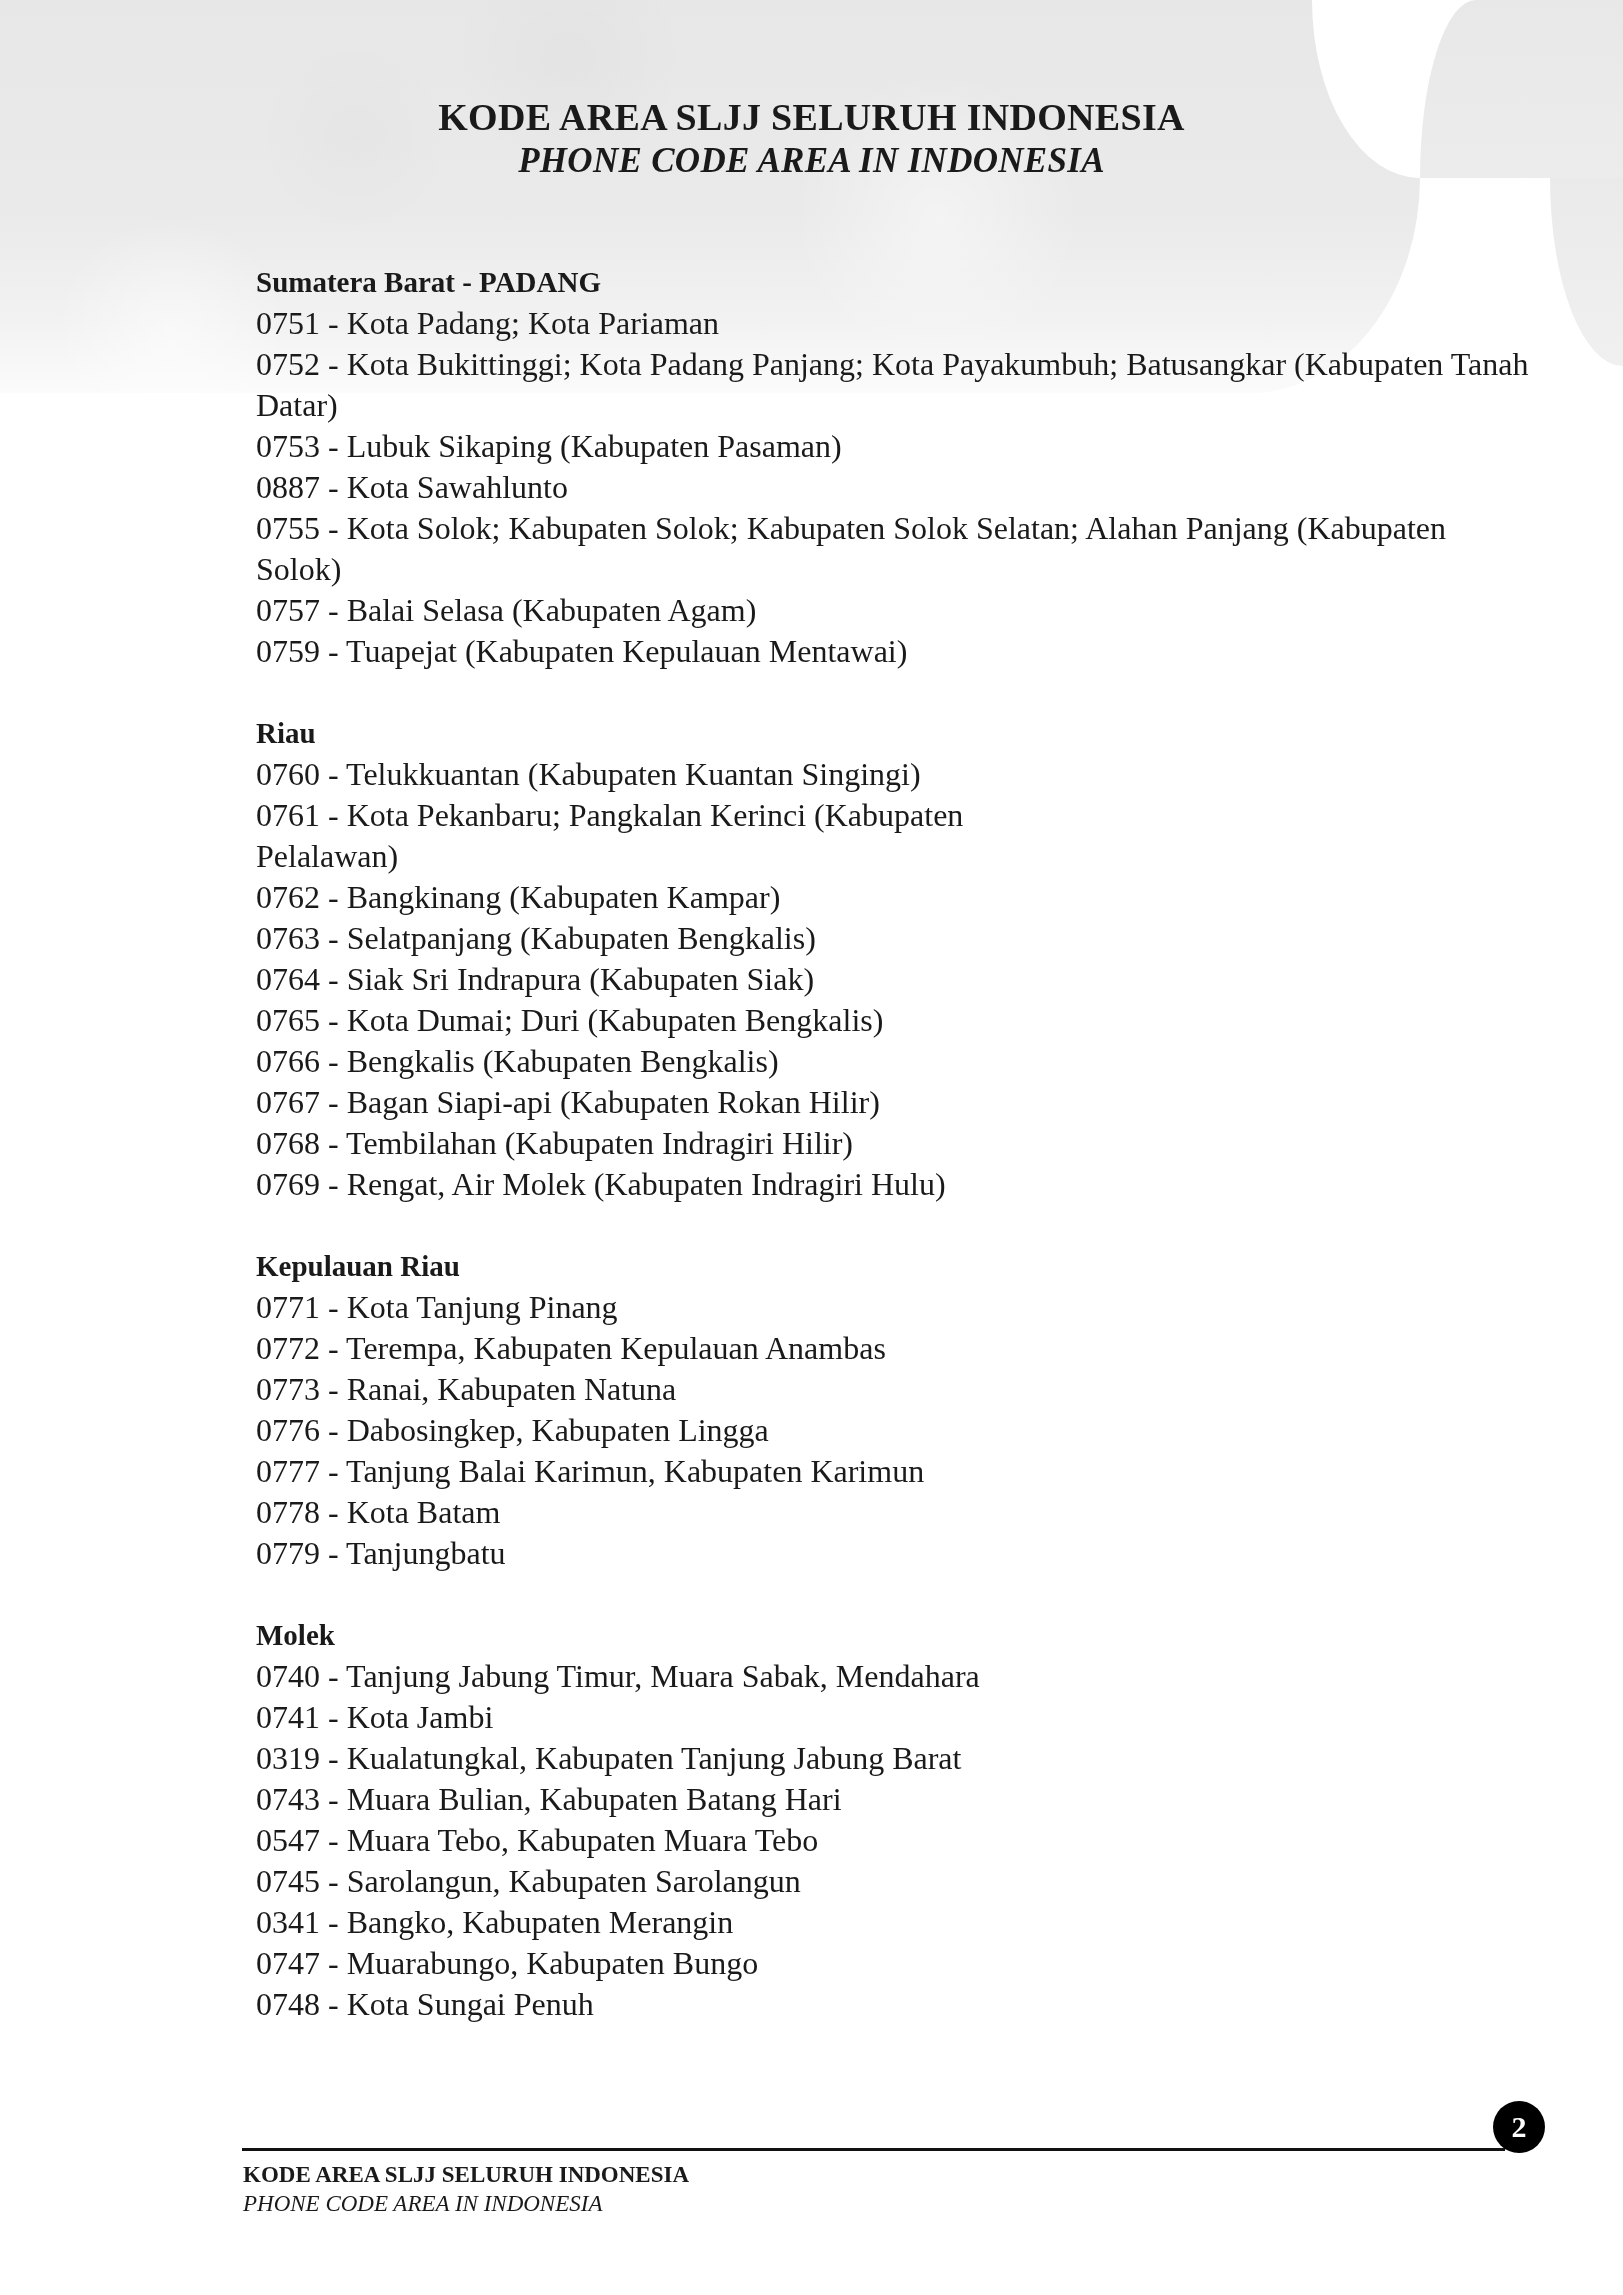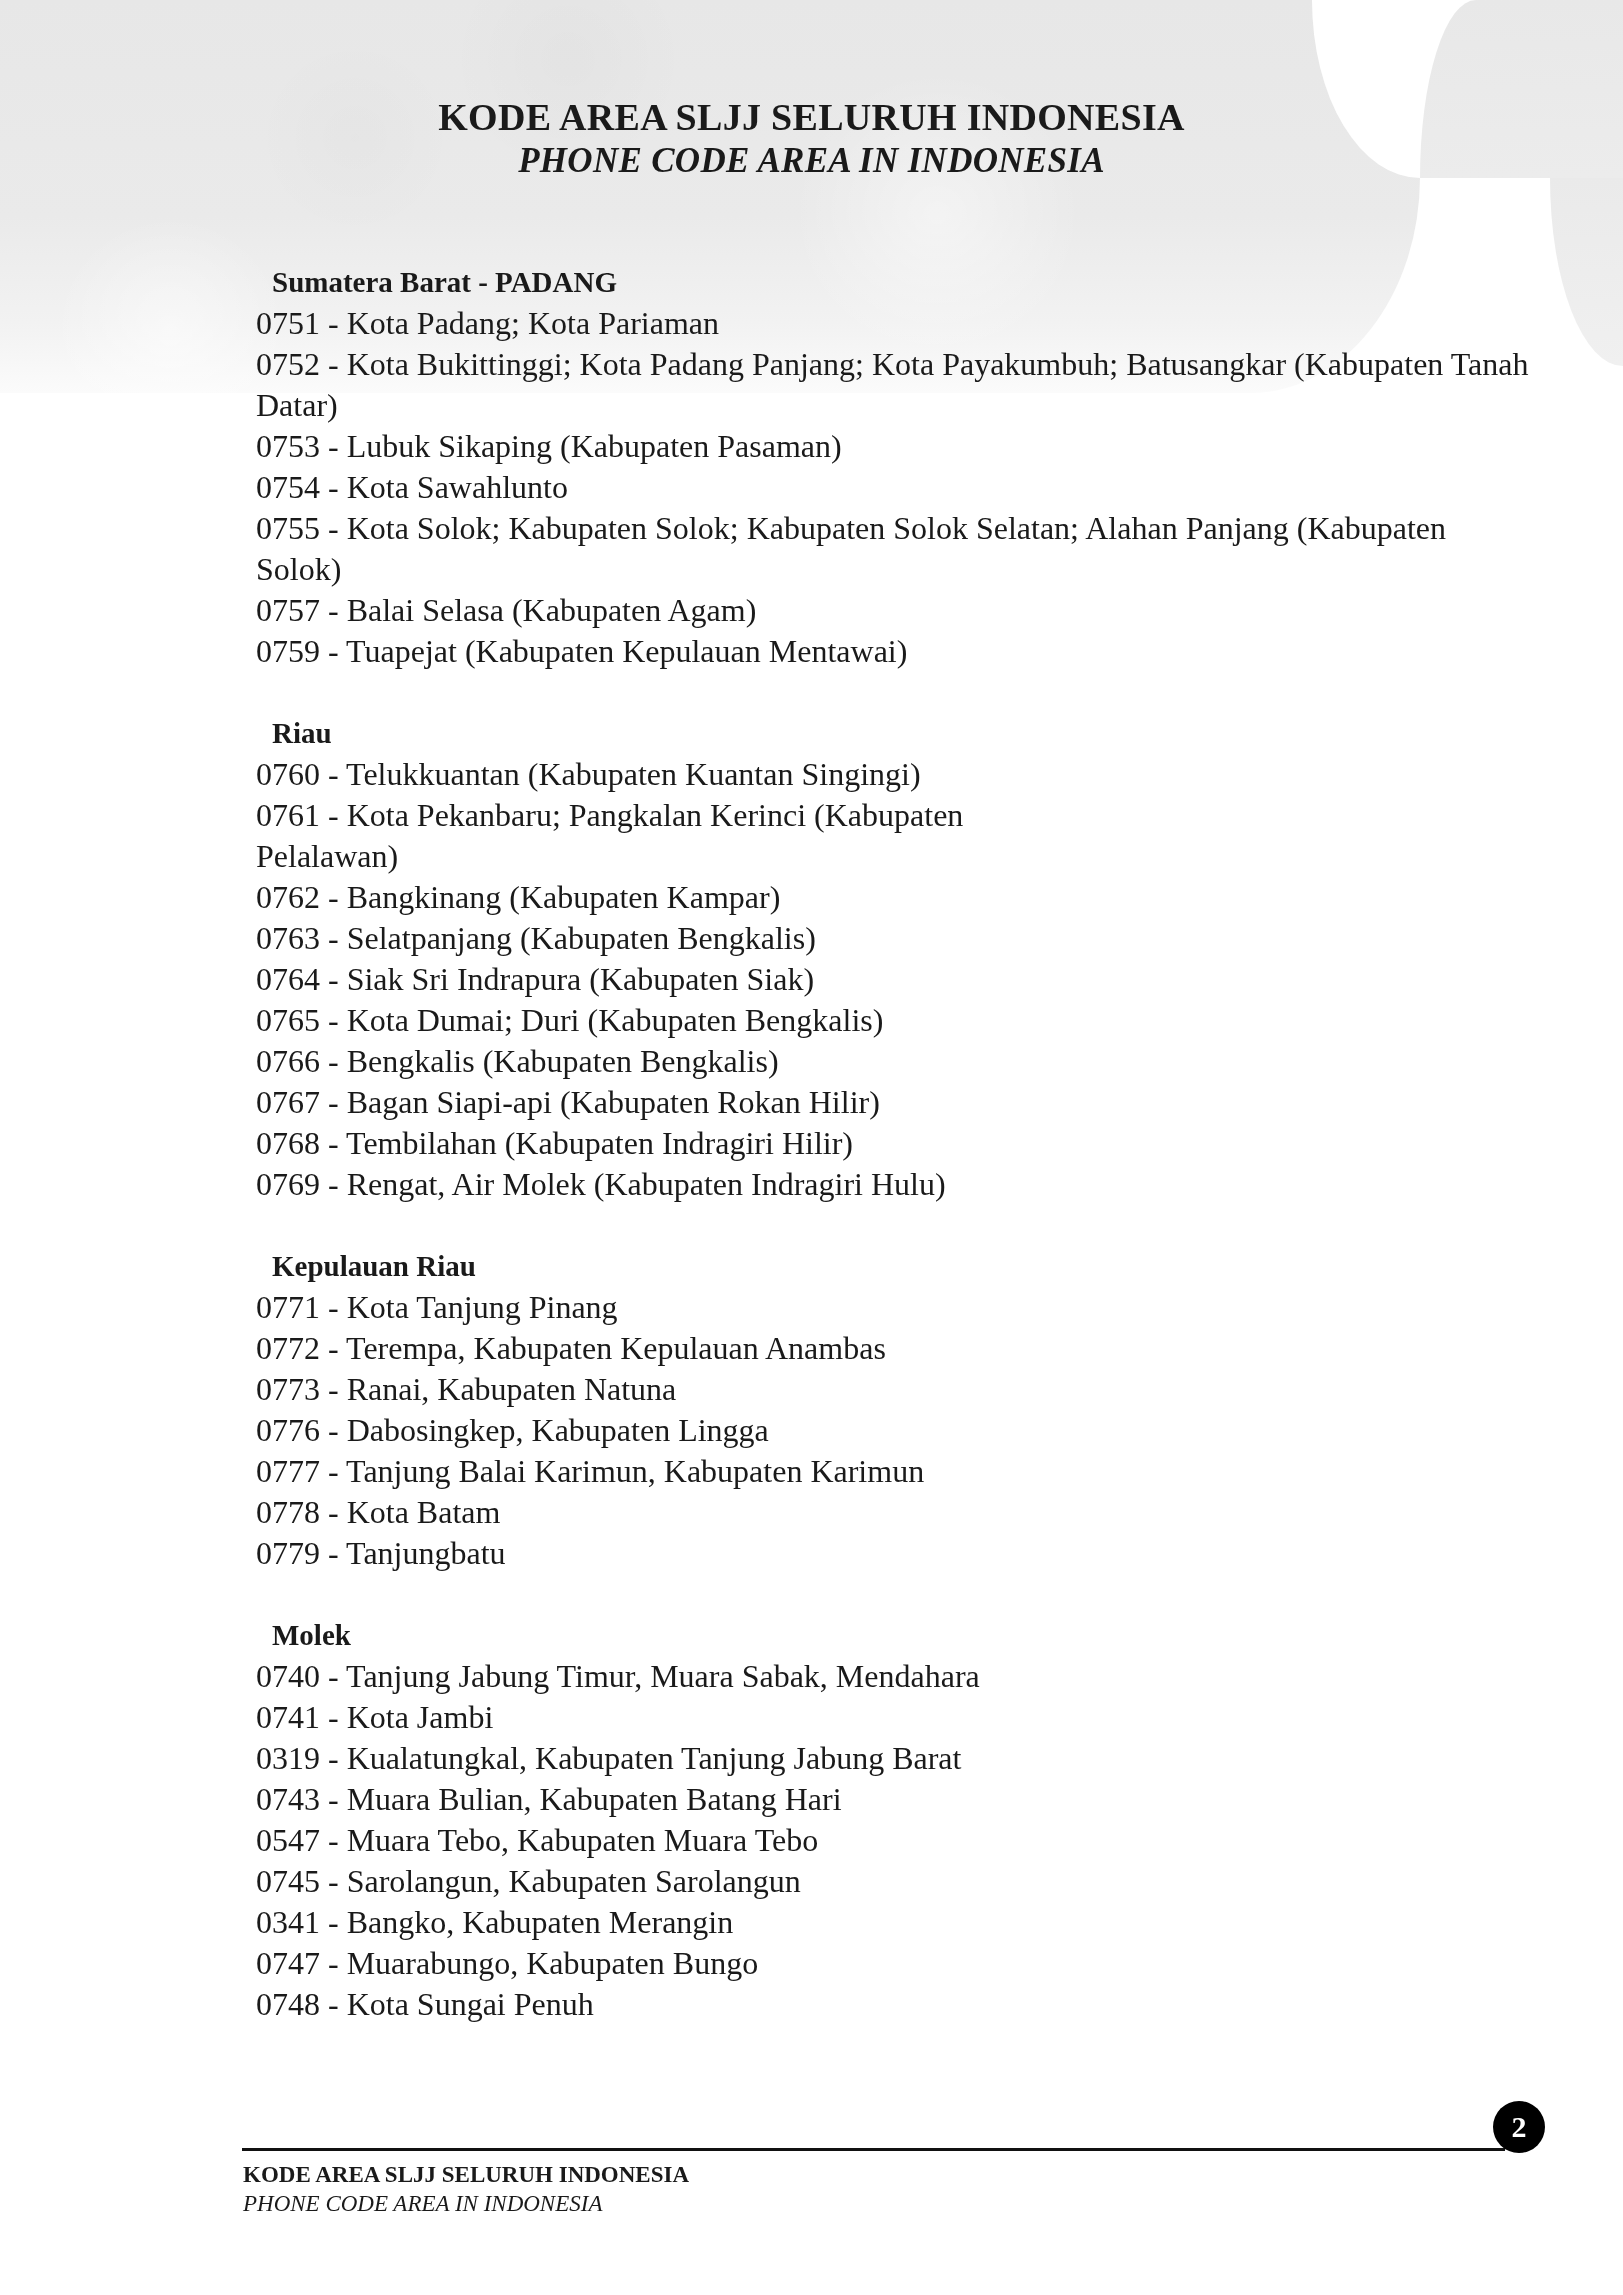--- a/index.html
+++ b/index.html
@@ -50,21 +50,21 @@
     margin:0;font-size:38px;font-weight:bold;letter-spacing:0.3px;
   }
   .doc-header h2{
     margin:0;font-size:35px;font-weight:bold;font-style:italic;letter-spacing:0.3px;
   }
   
   .content{
     position:absolute;left:256px;top:262px;width:1282px;
   }
   .section-heading{
-    font-size:29px;font-weight:bold;line-height:41px;margin:41px 0 0 16px;
+    font-size:29px;font-weight:bold;line-height:41px;margin:41px 0 0 0;
   }
   .section-heading:first-child{margin-top:0;}
   .entry{
     font-size:32px;font-weight:normal;line-height:41px;margin:0;
     white-space:pre-line;
   }
   
   .footer-rule{
     position:absolute;left:242px;top:2148px;width:1263px;height:2.6px;
     background:#111;
@@ -97,21 +97,21 @@
     <h1>KODE AREA SLJJ SELURUH INDONESIA</h1>
     <h2>PHONE CODE AREA IN INDONESIA</h2>
   </header>
 
   <main class="content">
       <div class="section-heading">Sumatera Barat - PADANG</div>
       <p class="entry">0751 - Kota Padang; Kota Pariaman</p>
       <p class="entry">0752 - Kota Bukittinggi; Kota Padang Panjang; Kota Payakumbuh; Batusangkar (Kabupaten Tanah
 Datar)</p>
       <p class="entry">0753 - Lubuk Sikaping (Kabupaten Pasaman)</p>
-      <p class="entry">0754 - Kota Sawahlunto</p>
+      <p class="entry">0887 - Kota Sawahlunto</p>
       <p class="entry">0755 - Kota Solok; Kabupaten Solok; Kabupaten Solok Selatan; Alahan Panjang (Kabupaten Solok)</p>
       <p class="entry">0757 - Balai Selasa (Kabupaten Agam)</p>
       <p class="entry">0759 - Tuapejat (Kabupaten Kepulauan Mentawai)</p>
       <div class="section-heading">Riau</div>
       <p class="entry">0760 - Telukkuantan (Kabupaten Kuantan Singingi)</p>
       <p class="entry">0761 - Kota Pekanbaru; Pangkalan Kerinci (Kabupaten
 Pelalawan)</p>
       <p class="entry">0762 - Bangkinang (Kabupaten Kampar)</p>
       <p class="entry">0763 - Selatpanjang (Kabupaten Bengkalis)</p>
       <p class="entry">0764 - Siak Sri Indrapura (Kabupaten Siak)</p>

